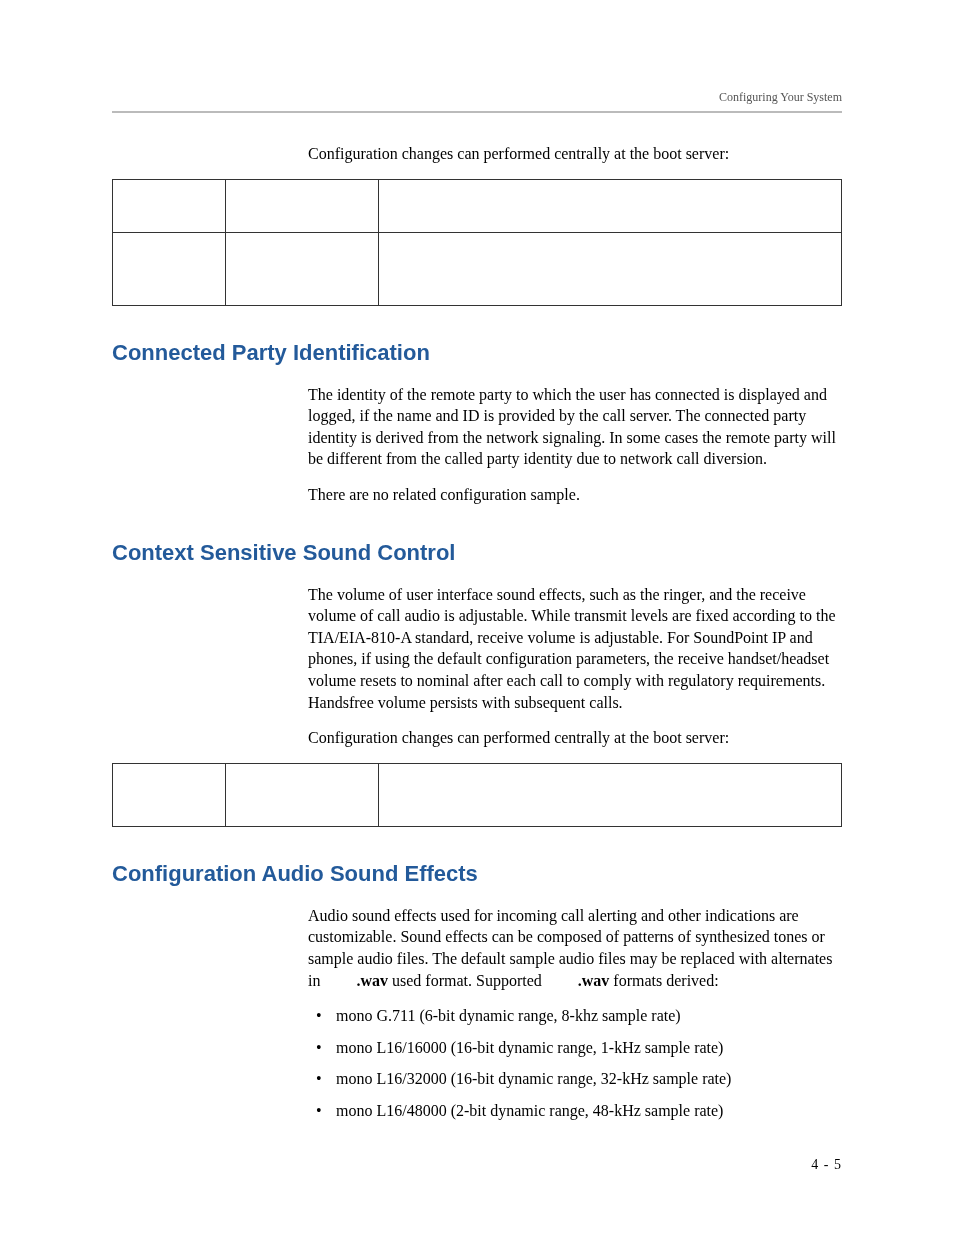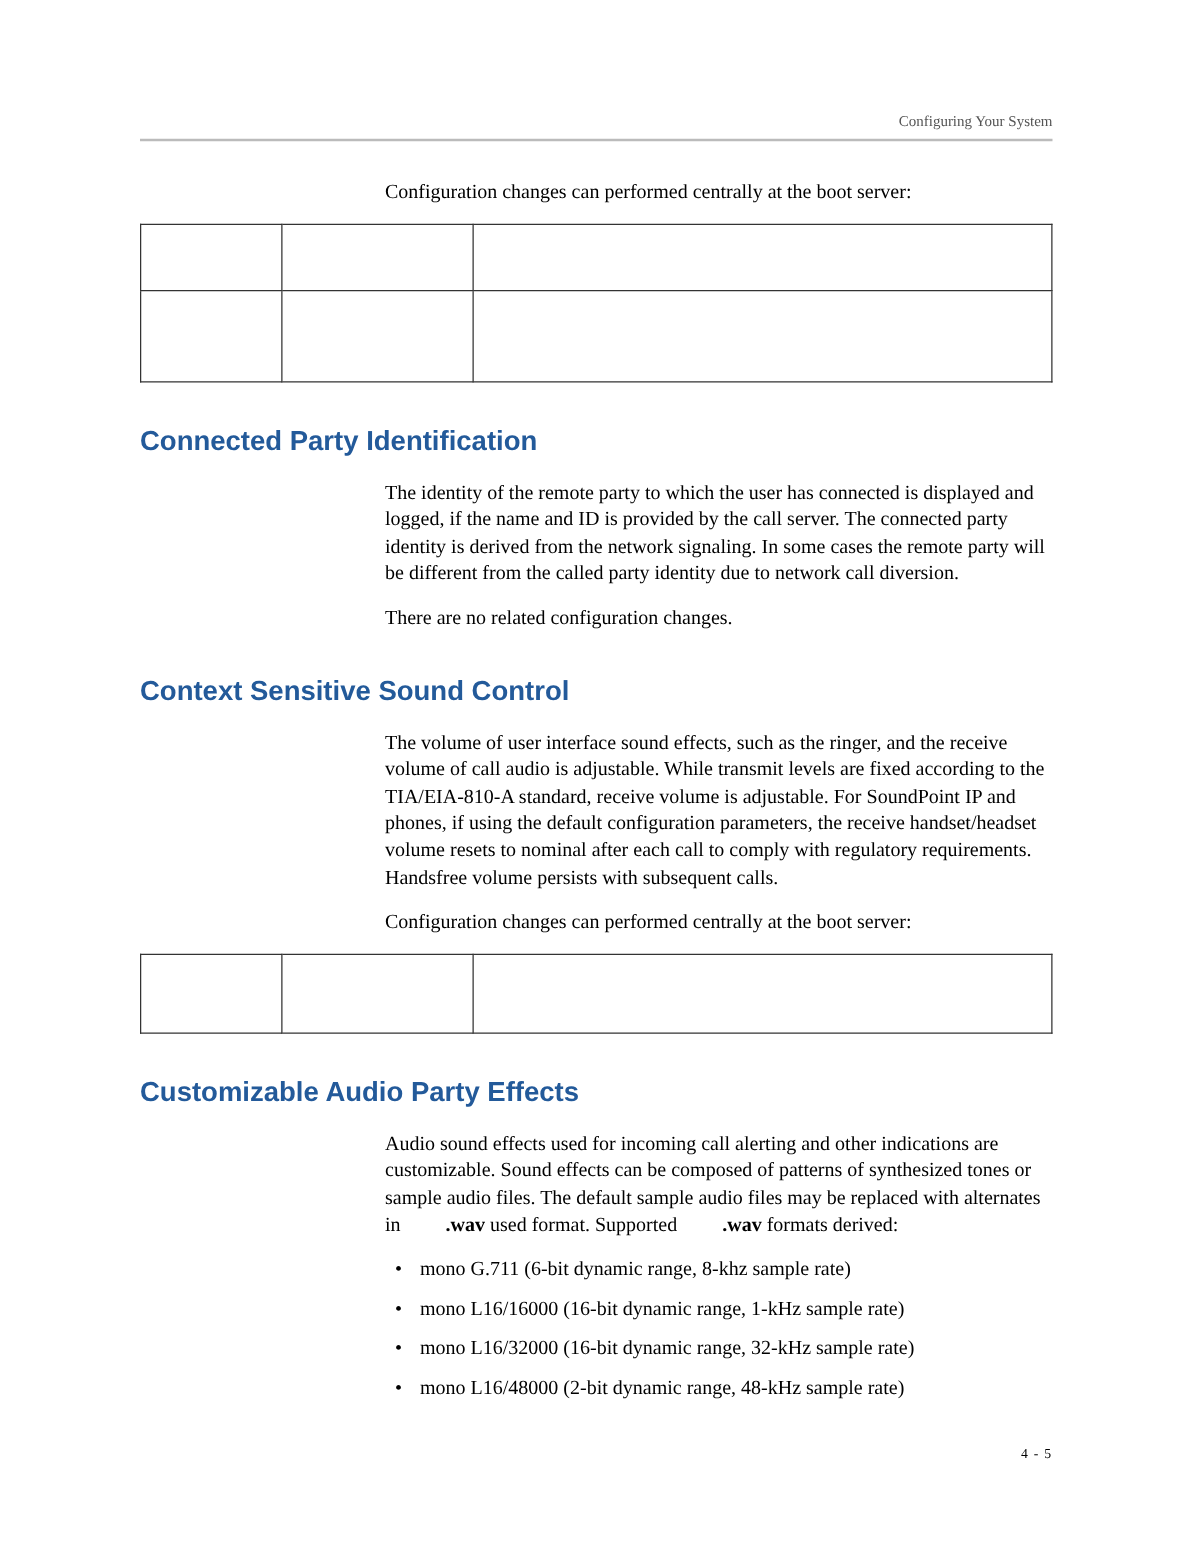--- a/index.html
+++ b/index.html
@@ -65,21 +65,21 @@
   }
   ul.bullets li::before {
     content: "•";
     position: absolute;
     left: 8px;
     top: 0;
     font-size: 16px;
   }
   .page-num {
     text-align: right;
-    font-size: 11px;
+    font-size: 14px;
     margin-top: 36px;
     letter-spacing: 1px;
   }
 </style>
 </head>
 <body>
 
 <div class="page">
 
   <div class="running-head">Configuring Your System</div>
@@ -100,40 +100,40 @@
       <td style="border-top:none;height:70px"></td>
       <td></td>
       <td></td>
     </tr>
   </tbody>
     </table>
 
   <h2 class="section">Connected Party Identification</h2>
   <div class="body-col">
     <p class="para">The identity of the remote party to which the user has connected is displayed and logged, if the name and ID is provided by the call server. The connected party identity is derived from the network signaling. In some cases the remote party will be different from the called party identity due to network call diversion.</p>
-    <p class="para">There are no related configuration changes.</p>
+    <p class="para">There are no related configuration sample.</p>
   </div>
 
   <h2 class="section">Context Sensitive Sound Control</h2>
   <div class="body-col">
     <p class="para">The volume of user interface sound effects, such as the ringer, and the receive volume of call audio is adjustable. While transmit levels are fixed according to the TIA/EIA-810-A standard, receive volume is adjustable. For SoundPoint IP and phones, if using the default configuration parameters, the receive handset/headset volume resets to nominal after each call to comply with regulatory requirements. Handsfree volume persists with subsequent calls.</p>
     <p class="para">Configuration changes can performed centrally at the boot server:</p>
   </div>
 
   <table class="cfg">
     <tbody>
         <tr>
       <td style="width:110px;height:60px"></td>
       <td style="width:150px"></td>
       <td></td>
     </tr>
   </tbody>
     </table>
 
-  <h2 class="section">Customizable Audio Party Effects</h2>
+  <h2 class="section">Configuration Audio Sound Effects</h2>
   <div class="body-col">
     <p class="para">
       <span>Audio sound effects used for incoming call alerting and other indications are customizable. Sound effects can be composed of patterns of synthesized tones or sample audio files. The default sample audio files may be replaced with alternates in </span><span class="bold">.wav</span><span> used format. Supported </span><span class="bold">.wav</span><span> formats derived:</span>
     </p>
     <ul class="bullets">
       <li>mono G.711 (6-bit dynamic range, 8-khz sample rate)</li>
       <li>mono L16/16000 (16-bit dynamic range, 1-kHz sample rate)</li>
       <li>mono L16/32000 (16-bit dynamic range, 32-kHz sample rate)</li>
       <li>mono L16/48000 (2-bit dynamic range, 48-kHz sample rate)</li>
     </ul>

